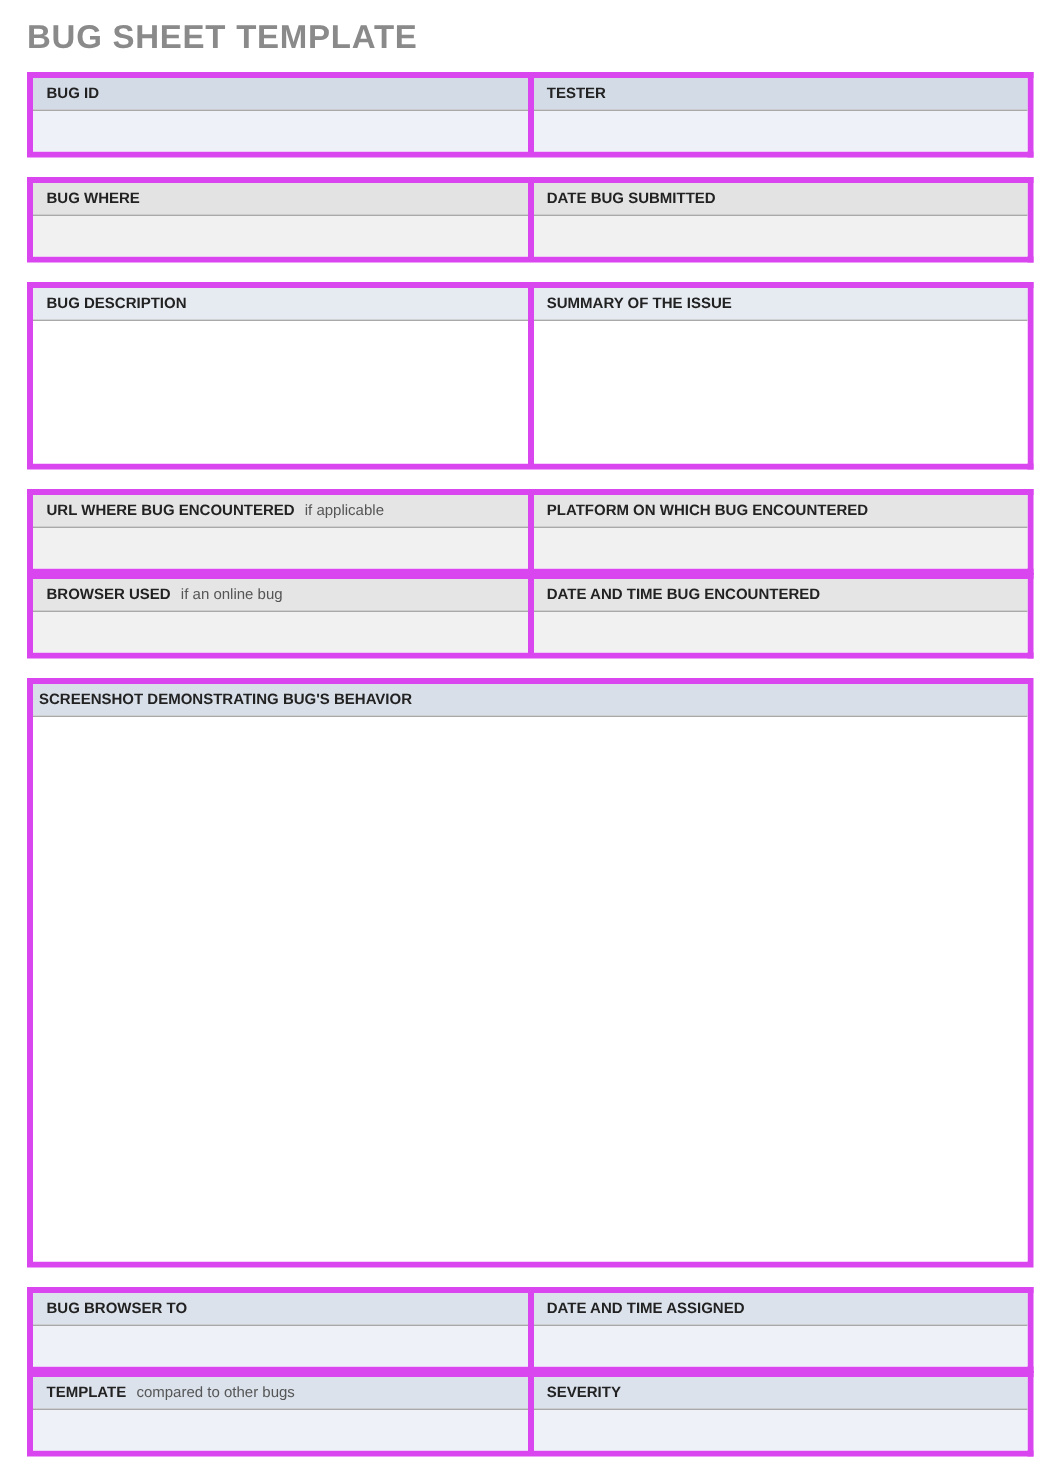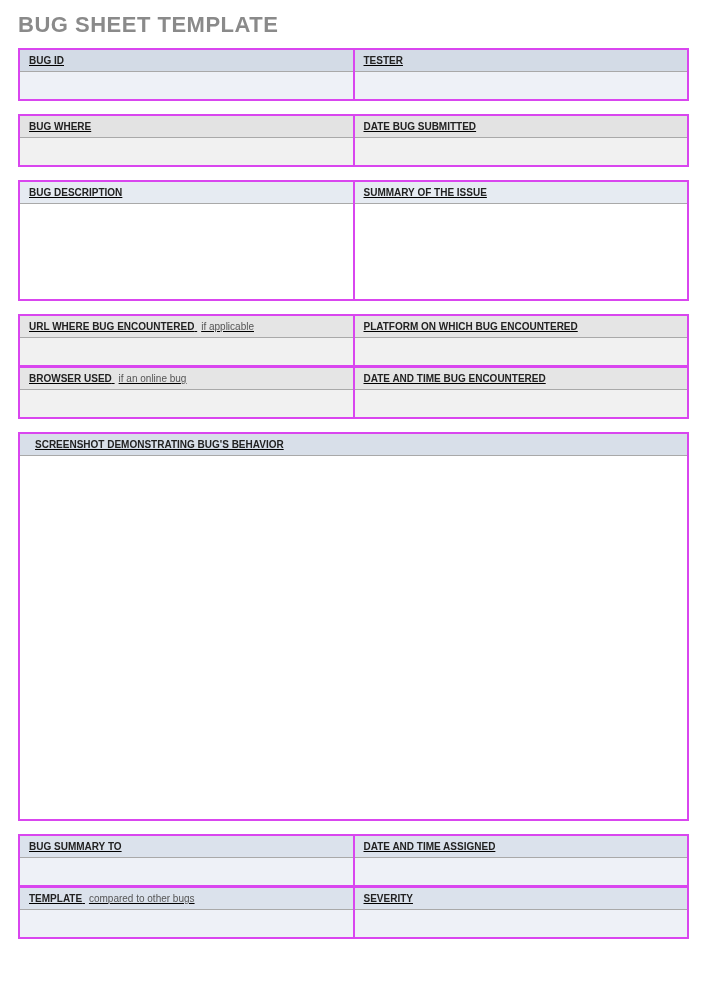--- a/index.html
+++ b/index.html
@@ -18,22 +18,21 @@
 }
 .section {
   margin-bottom: 13px;
 }
 .row {
   display: flex;
   width: 100%;
 }
 .cell {
   flex: 1;
-  border: 2px solid #d946ef;
-  text-decoration: underline;
+  border: 4px solid #d946ef;
 }
 .cell + .cell {
   border-left: none;
 }
 .header {
   font-size: 10px;
   font-weight: bold;
   padding: 5px 9px;
   color: #222;
 }
@@ -51,21 +50,21 @@
 .h-grey2 { background: #e5e5e5; }
 .h-blue3 { background: #d8dfe9; }
 .h-blue4 { background: #dbe2ec; }
 .b-lightblue { background: #eef1f7; }
 .b-lightgrey { background: #f1f1f1; }
 .b-white { background: #ffffff; }
 .h28 { height: 28px; }
 .h96 { height: 96px; }
 .h364 { height: 364px; }
 .full { width: 100%; }
-.wide-header { padding-left: 15px; }
+.wide-header { padding-left: 4px; }
 </style>
 </head>
 <body>
 
 <div class="title">BUG SHEET TEMPLATE</div>
 
 <div class="section">
   <div class="row">
     <div class="cell">
       <div class="header h-blue1">BUG ID</div>
@@ -138,21 +137,21 @@
     <div class="cell full">
       <div class="header h-blue3 wide-header">SCREENSHOT DEMONSTRATING BUG'S BEHAVIOR</div>
       <div class="body b-white h364"></div>
     </div>
   </div>
 </div>
 
 <div class="section">
   <div class="row">
     <div class="cell">
-      <div class="header h-blue4">BUG SUMMARY TO</div>
+      <div class="header h-blue4">BUG BROWSER TO</div>
       <div class="body b-lightblue h28"></div>
     </div>
     <div class="cell">
       <div class="header h-blue4">DATE AND TIME ASSIGNED</div>
       <div class="body b-lightblue h28"></div>
     </div>
   </div>
   <div class="row" style="margin-top:-1px;">
     <div class="cell">
       <div class="header h-blue4">

